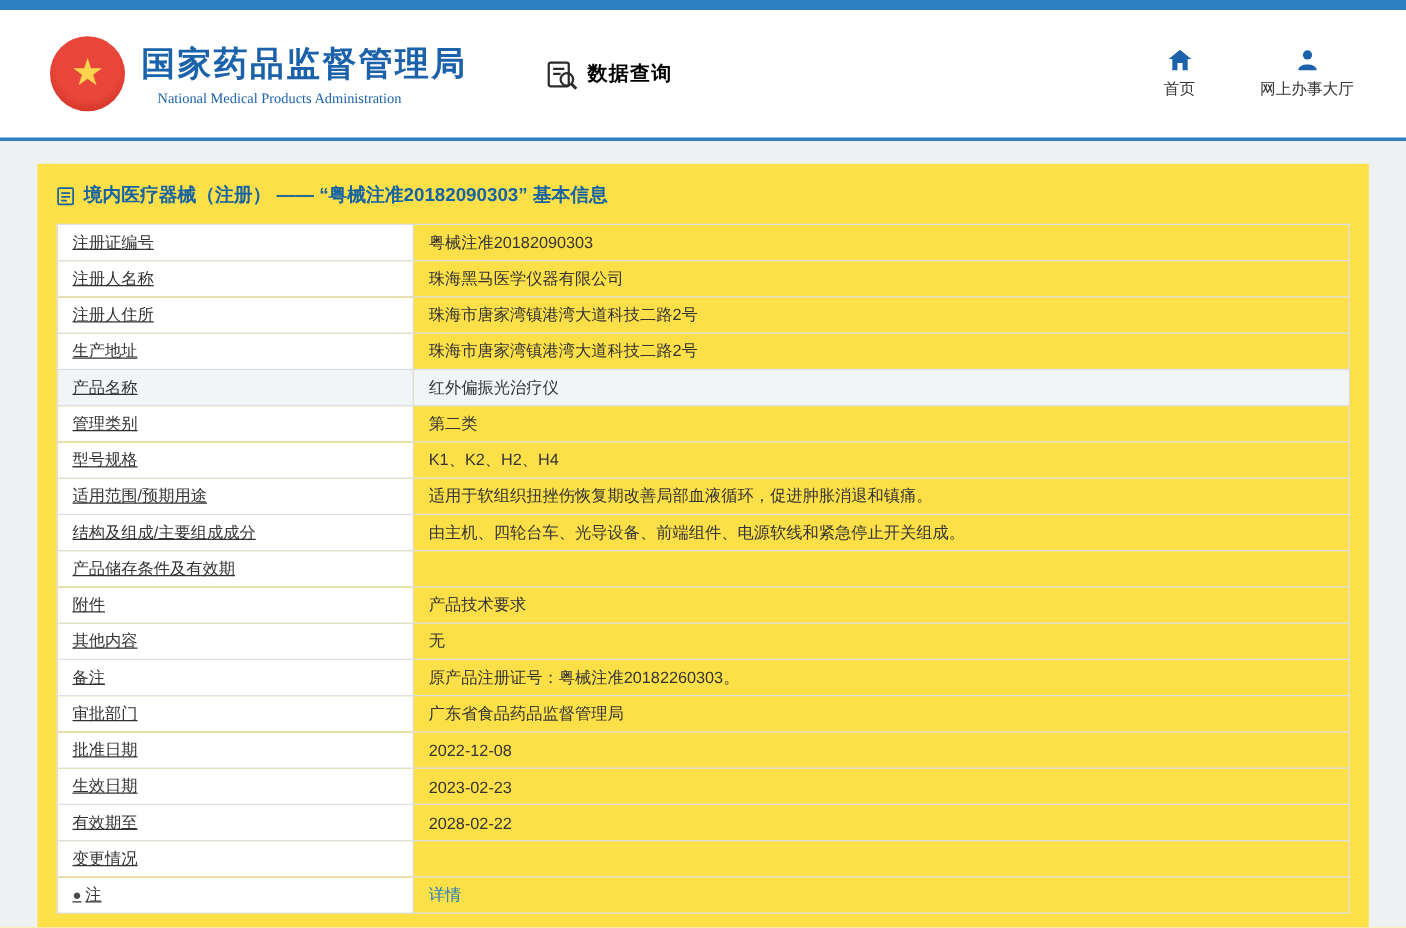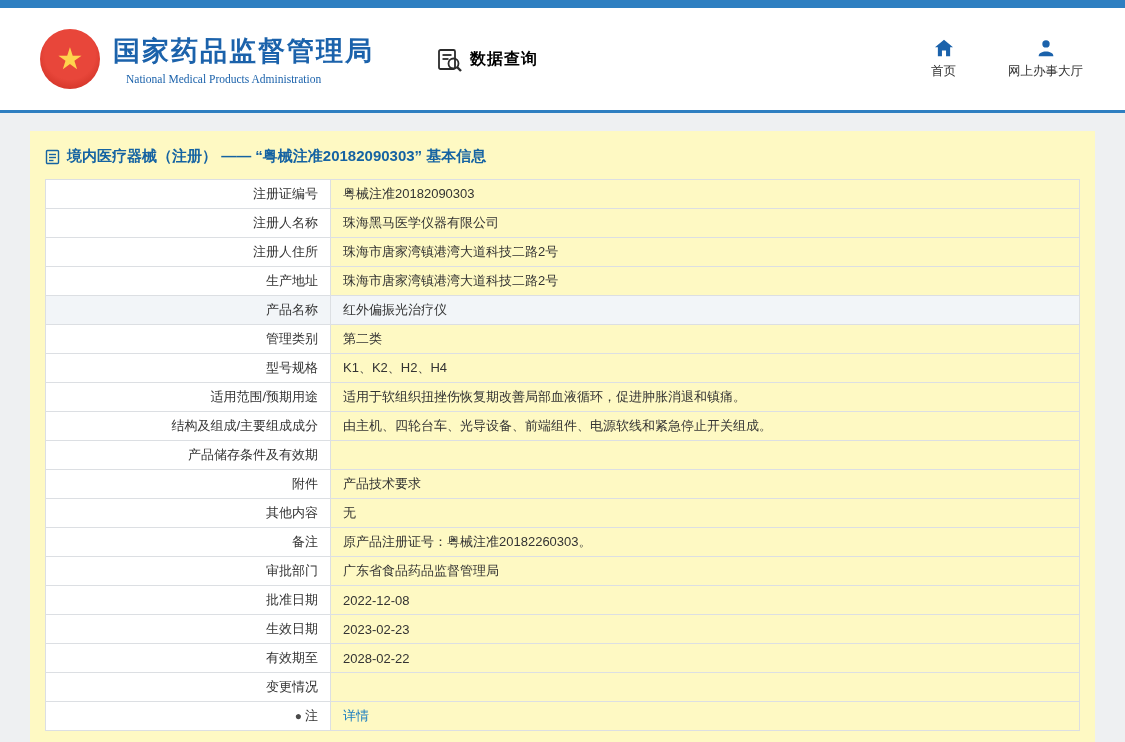--- a/index.html
+++ b/index.html
@@ -50,21 +50,21 @@
 
   .header-line { height: 3px; background: #2e7fc1; }
 
   
   main {
     background: #eef0f2;
     height: 629px;
     padding: 18px 30px 0 30px;
   }
   .card {
-    background: #fef9c3;
+    background: #fde047;
     height: 611px;
     padding: 12px 15px 0 15px;
   }
 
   .page-title {
     display: flex; align-items: center; gap: 7px;
     padding: 4px 0 13px 0;
   }
   .page-title-text {
     font-size: 15px; font-weight: bold; color: #1563a2;
@@ -79,23 +79,23 @@
     border: 1px solid #dcdfe3;
     height: 29px;
     font-size: 13px;
     padding: 0 12px;
     color: #333;
     overflow: hidden;
     white-space: nowrap;
   }
   td.label-cell {
     width: 285px;
-    text-align: right;
     color: #3a3a3a;
     background: #fff;
+    text-decoration: underline;
   }
   td.value-cell { text-align: left; }
   tr.hl td { background: #f2f5f8; }
 
   a.detail-link { color: #1a7dc0; text-decoration: none; cursor: pointer; }
 
   .note-dot { color: #4a4a4a; font-size: 12px; margin-right: 3px; }
 
   svg { display: block; }
 </style>

